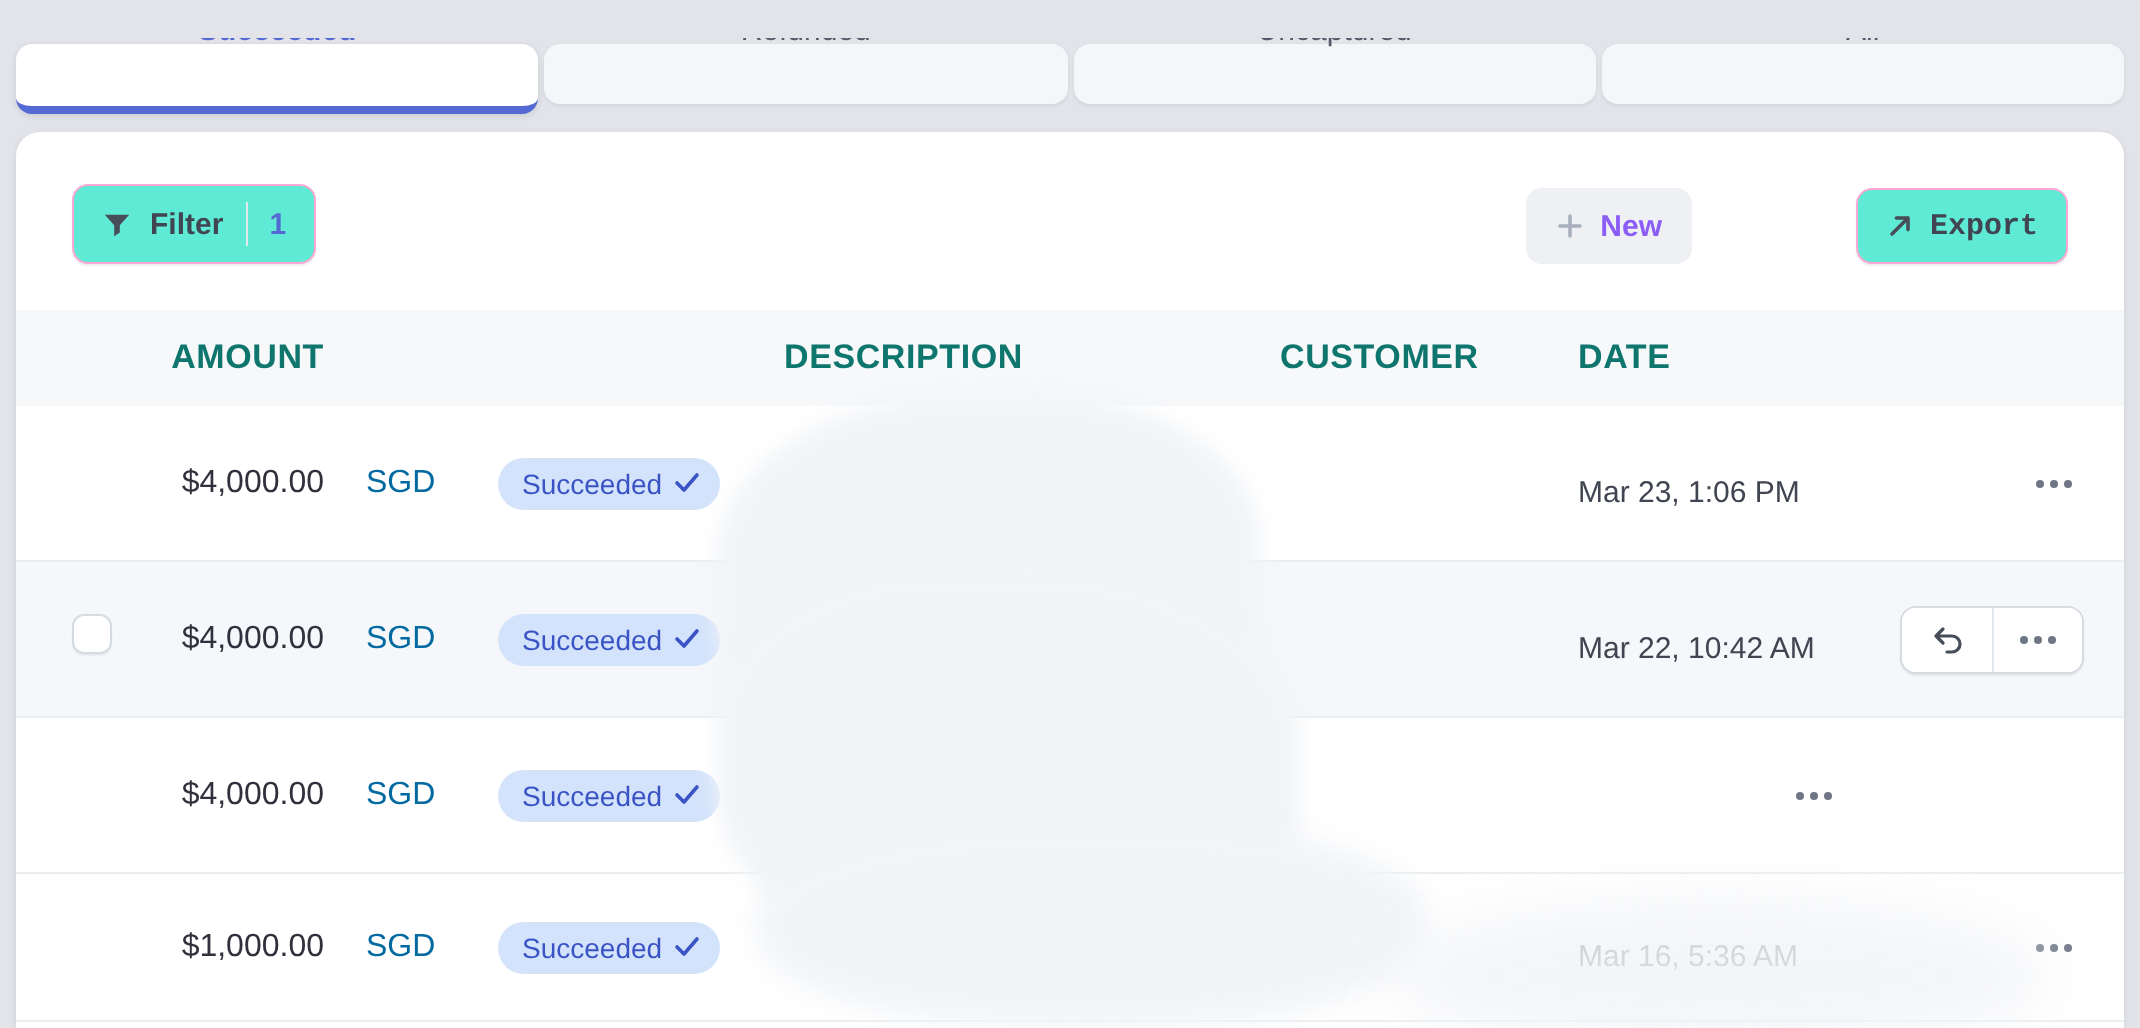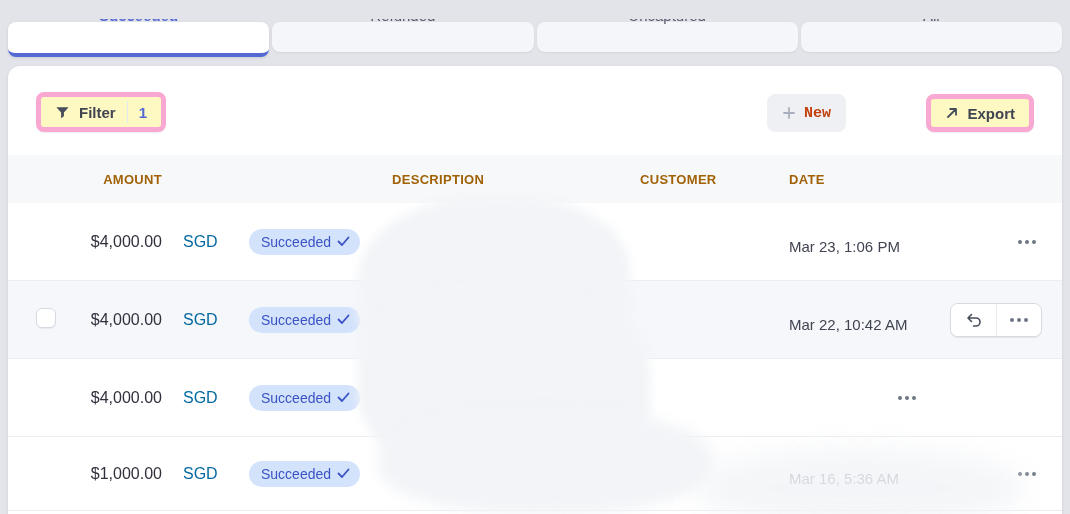--- a/index.html
+++ b/index.html
@@ -24,40 +24,40 @@
   .top-mask { position:absolute; top:0; left:0; right:0; height:19px; background:#e2e4e9; z-index:10; }
 
   
   .card { position:absolute; left:8px; right:8px; top:66px; height:470px;
           background:#fff; border-radius:12px 12px 0 0;
           box-shadow:0 1px 3px rgba(33,38,50,.10); z-index:1; overflow:hidden; }
 
   
   .toolbar { position:relative; height:89px; }
   .btn { display:inline-flex; align-items:center; gap:8px; border-radius:8px;
-         font-size:15px; font-weight:600; color:#414552; background:#fef9c3;
-         border:5px solid #f9a8d4; box-shadow:0 1px 1px rgba(33,38,50,.08); cursor:pointer; }
+         font-size:15px; font-weight:600; color:#414552; background:#5eead4;
+         border:1px solid #f9a8d4; box-shadow:0 1px 1px rgba(33,38,50,.08); cursor:pointer; }
   .filter-btn { position:absolute; left:28px; top:26px; height:40px; padding:0 14px; gap:9px; }
   .filter-btn .sep { width:1px; height:22px; background:#e3e8ee; margin:0 2px; }
   .filter-count { color:#5469d4; font-weight:600; font-size:15px; }
   .new-btn { position:absolute; right:216px; top:28px; height:38px; padding:0 14px;
              background:#eef0f3; border:1px solid #eef0f3; box-shadow:none;
-             color:#c2410c; cursor:default;font-family:Liberation Mono, monospace; }
-  .export-btn { position:absolute; right:28px; top:28px; height:38px; padding:0 14px; }
+             color:#8b5cf6; cursor:default; }
+  .export-btn { position:absolute; right:28px; top:28px; height:38px; padding:0 14px;font-family:Liberation Mono, monospace; }
   .icon { display:inline-flex; align-items:center; justify-content:center; }
 
   
   .table { position:relative; }
   .trow, .thead {
     display:grid;
     grid-template-columns:68px 86px 79px 143px 248px 149px 161px 1fr;
     align-items:center;
   }
-  .thead { height:48px; background:#f6f8fa; font-size:13px; font-weight:700;
-           color:#a16207; letter-spacing:.3px; }
+  .thead { height:48px; background:#f6f8fa; font-size:17px; font-weight:700;
+           color:#0f766e; letter-spacing:.3px; }
   .thead .cell { padding:0 8px; }
   .thead .h-amount { text-align:right; padding-right:0; }
   .trow { height:78px; border-bottom:1px solid #ebeef1; background:#fff; }
   .trow.hl { background:#f5f7fa; }
   .trow.last { height:74px; }
   .cell { padding:0 8px; white-space:nowrap; }
   .c-check { padding-left:28px; }
   .checkbox { width:20px; height:20px; border:1px solid #d5dbe1; border-radius:6px;
               background:#fff; display:none; box-shadow:0 1px 1px rgba(33,38,50,.06); cursor:pointer; }
   .trow.has-check .checkbox { display:inline-block; }

